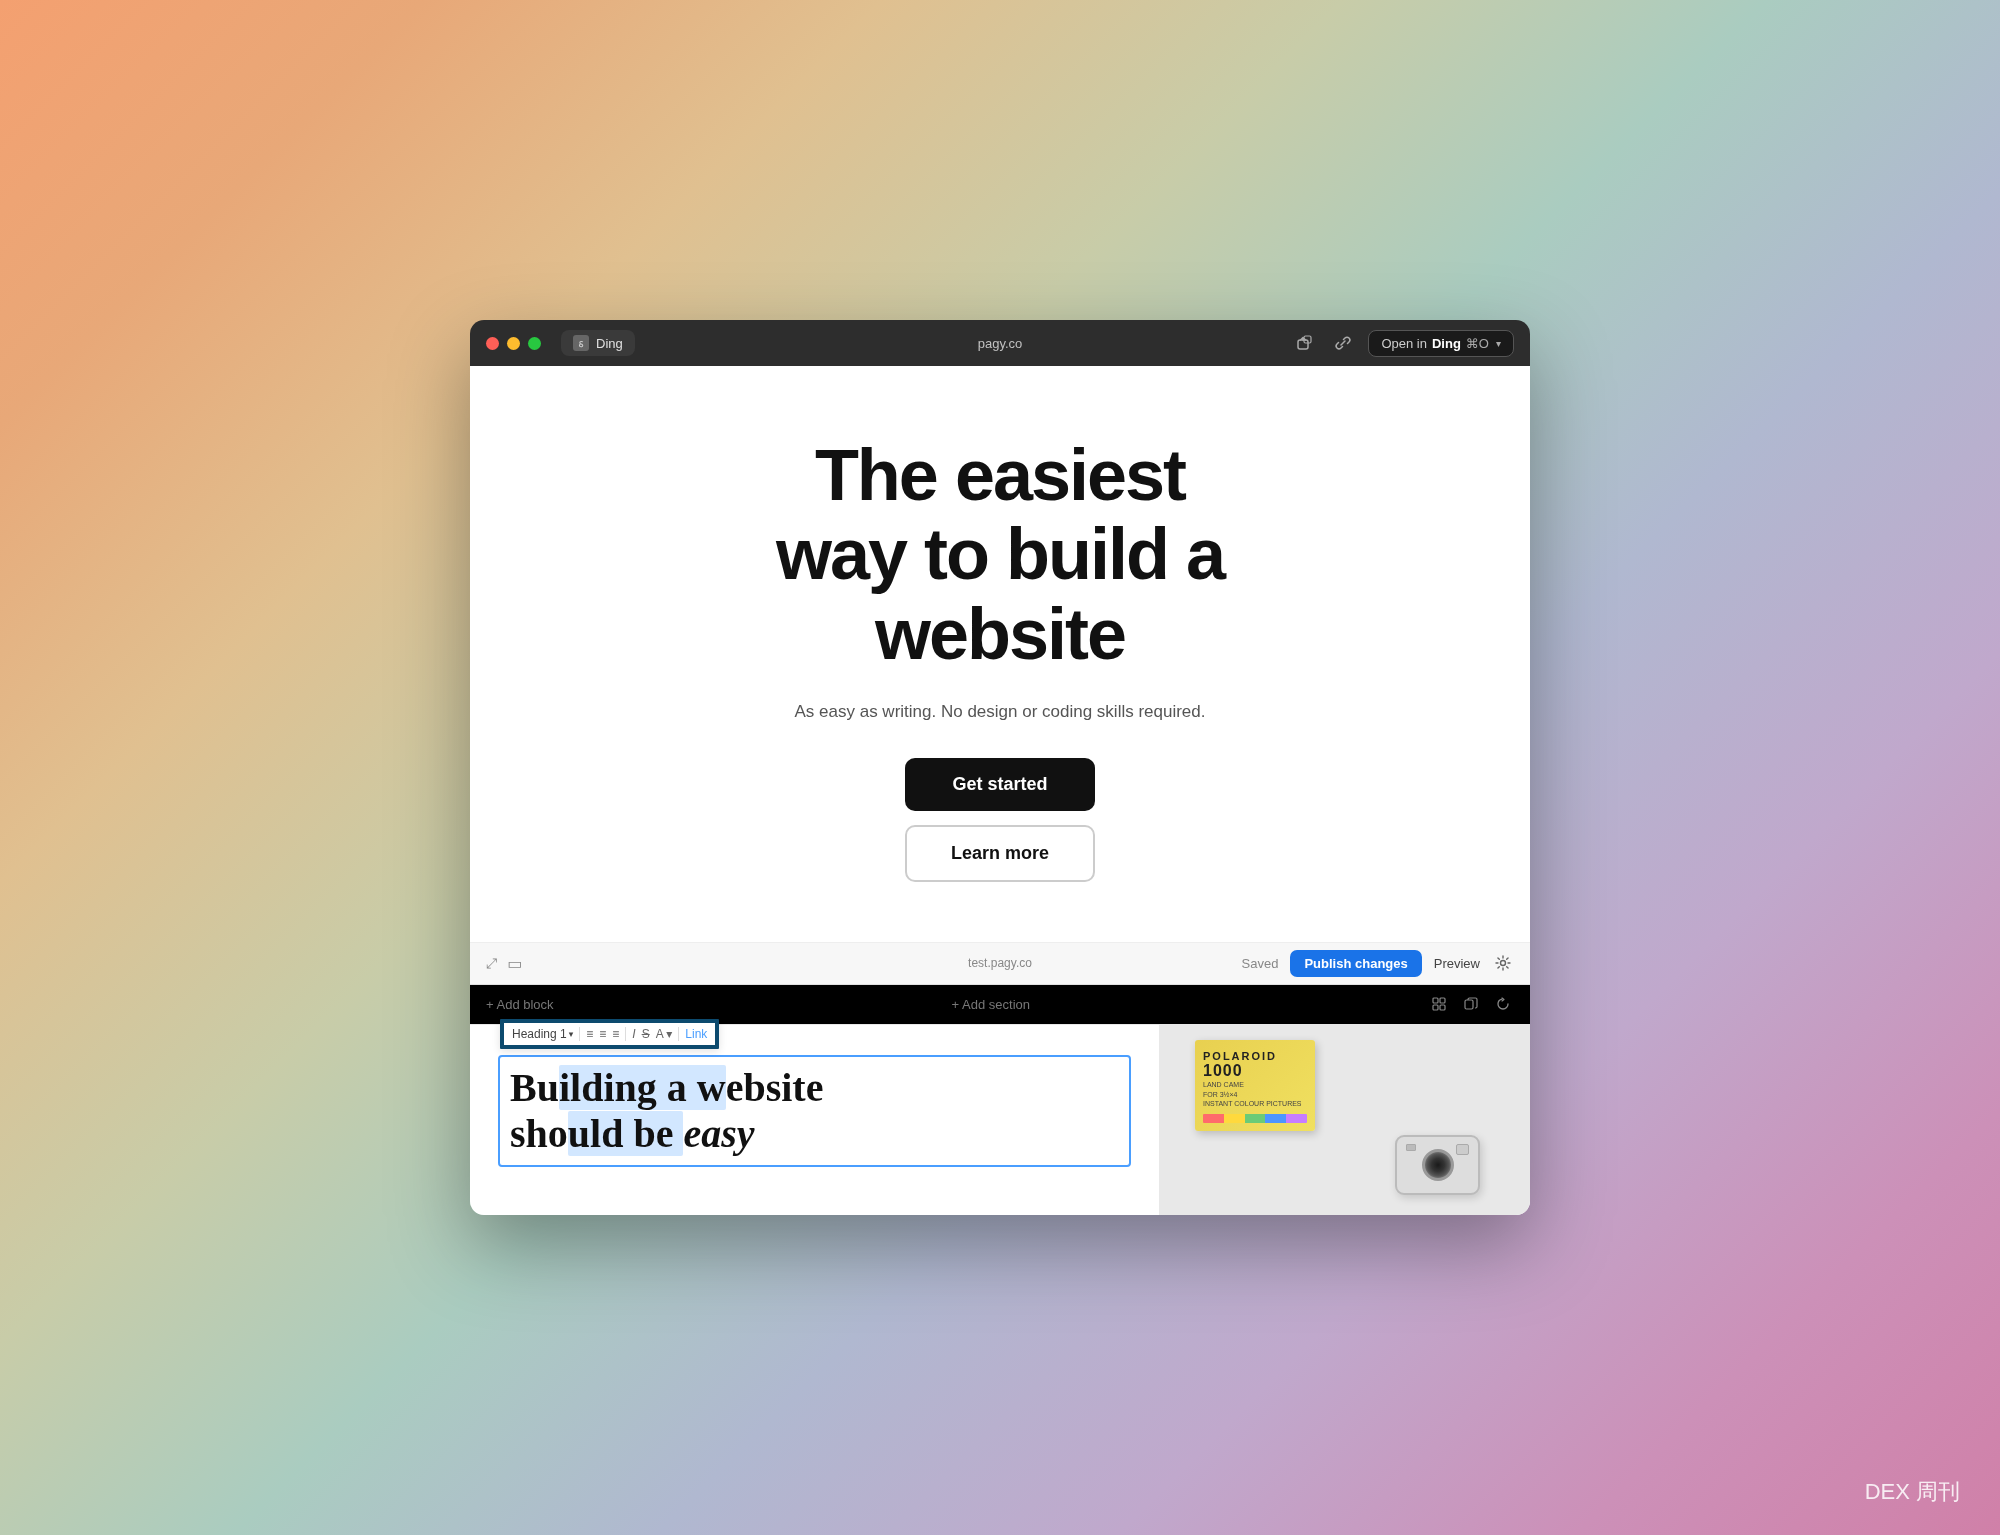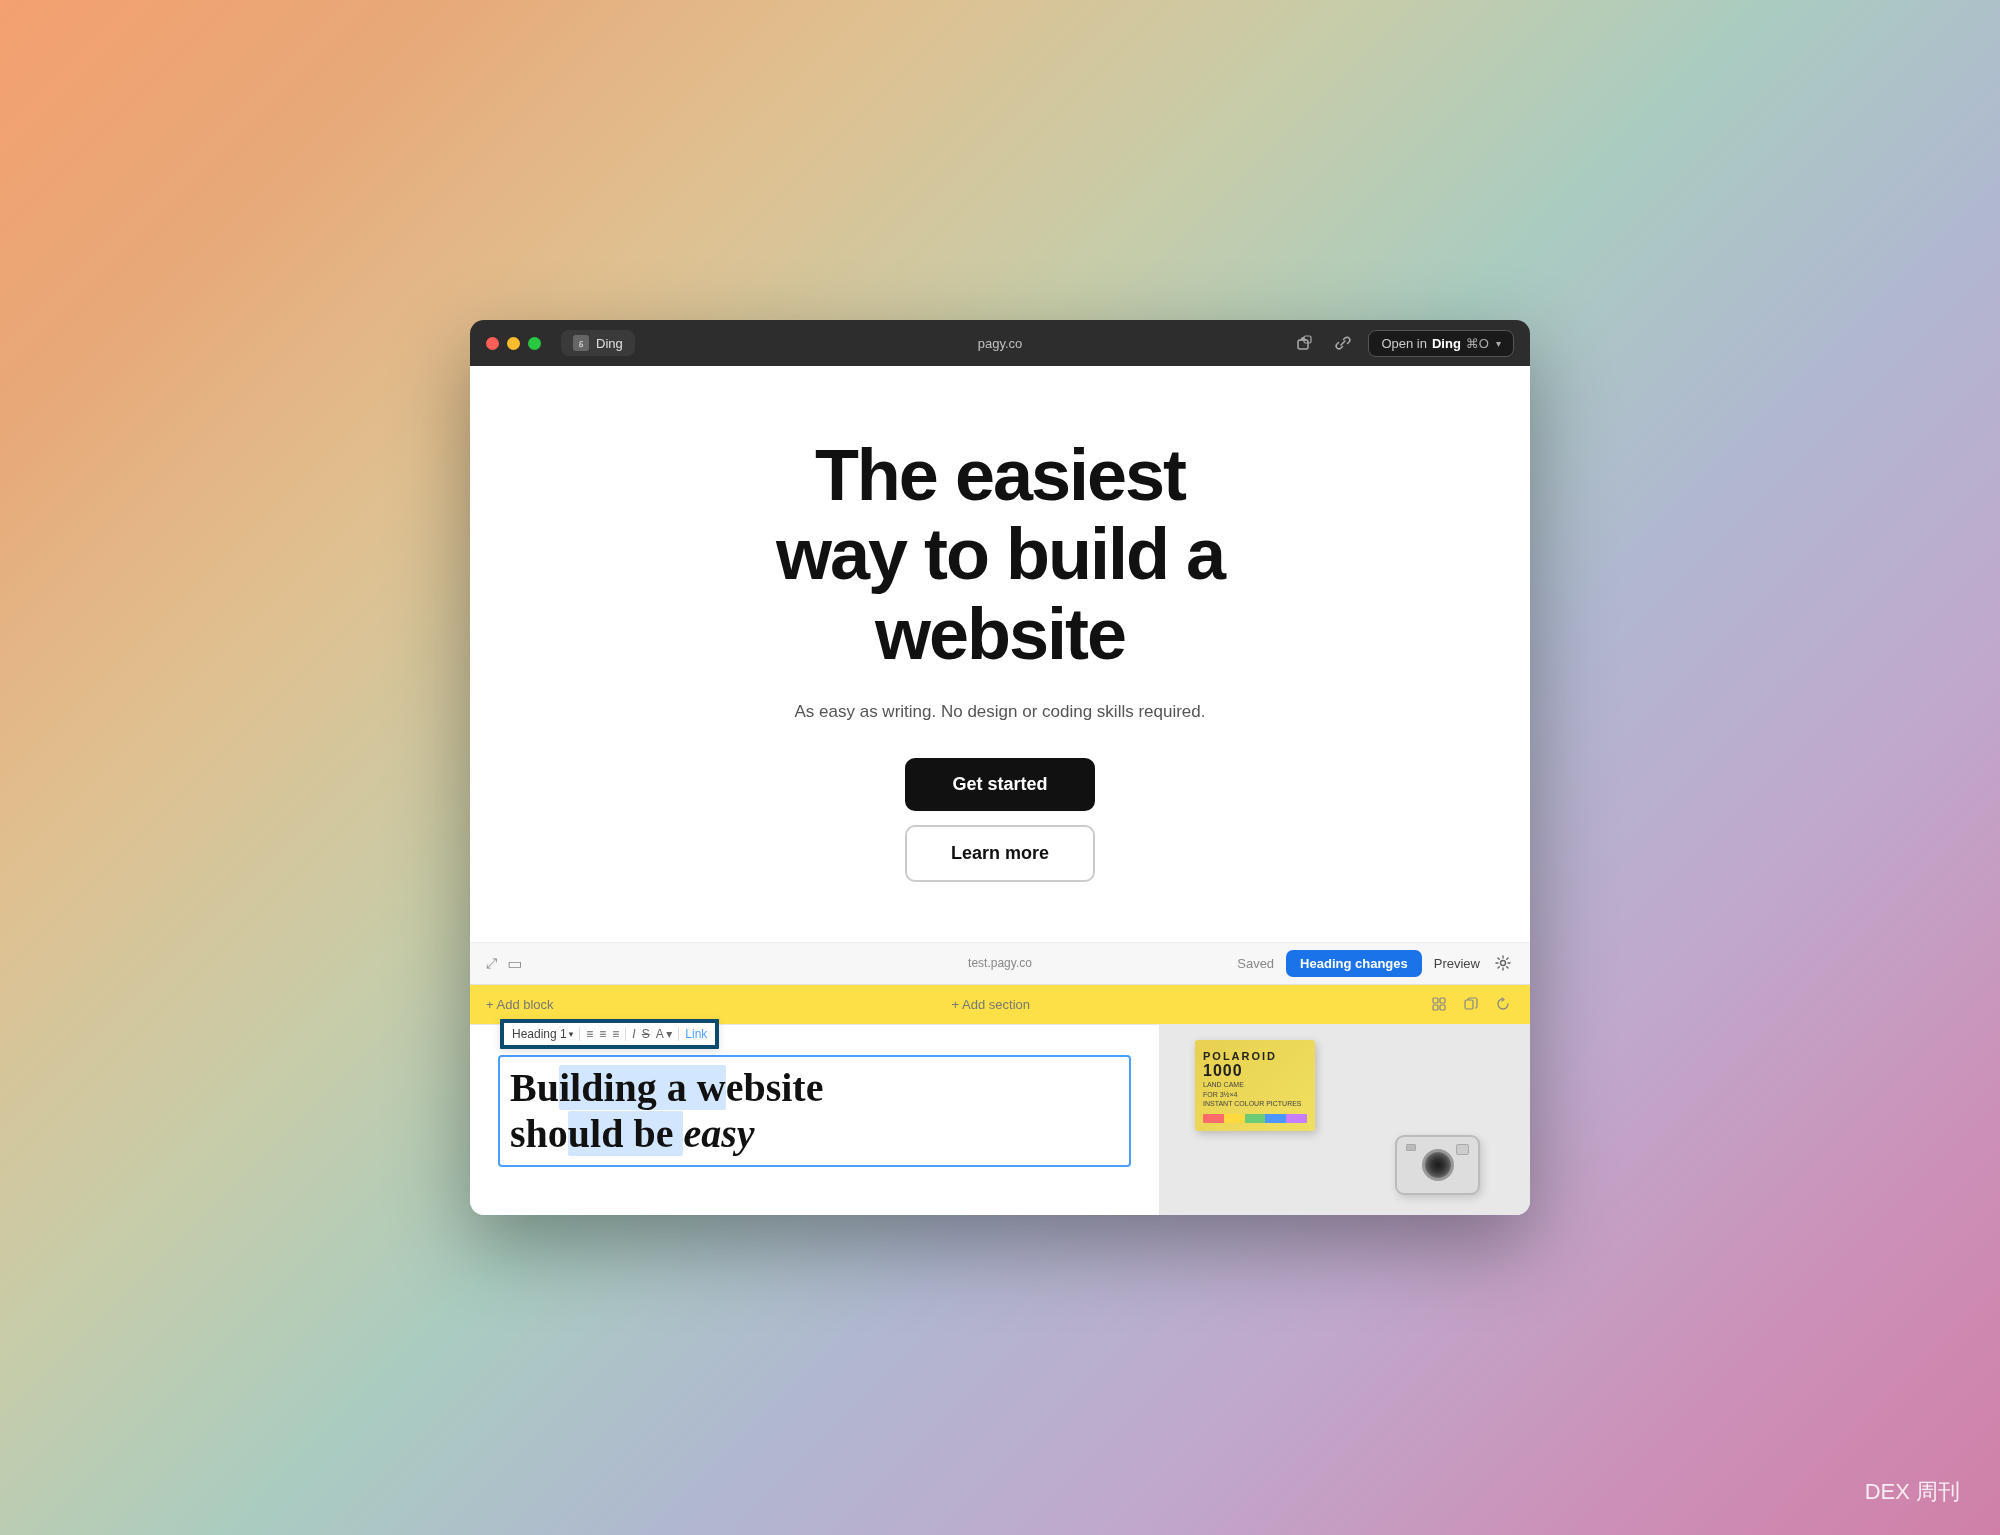--- a/index.html
+++ b/index.html
@@ -81,32 +81,32 @@
 
     <div style="background:#f7f7f7;border-bottom:1px solid #e0e0e0;height:42px;display:flex;align-items:center;padding:0 16px;gap:10px;position:relative;">
 
       <div style="color:#888;font-size:14px;cursor:pointer;">⤢</div>
       <div style="color:#888;font-size:16px;cursor:pointer;">▭</div>
 
       <span style="position:absolute;left:50%;transform:translateX(-50%);color:#888;font-size:12px;">test.pagy.co</span>
 
       <div style="margin-left:auto;display:flex;align-items:center;gap:12px;">
         <span style="color:#888;font-size:13px;">Saved</span>
-        <button style="background:#1a73e8;color:#fff;border:none;border-radius:7px;padding:6px 14px;font-size:13px;font-weight:600;cursor:pointer;font-family:-apple-system,BlinkMacSystemFont,sans-serif;">Heading changes</button>
+        <button style="background:#1a73e8;color:#fff;border:none;border-radius:7px;padding:6px 14px;font-size:13px;font-weight:600;cursor:pointer;font-family:-apple-system,BlinkMacSystemFont,sans-serif;">Publish changes</button>
         <button style="color:#444;font-size:13px;cursor:pointer;background:none;border:none;font-family:-apple-system,BlinkMacSystemFont,sans-serif;">Preview</button>
         <div style="width:22px;height:22px;color:#666;cursor:pointer;display:flex;align-items:center;justify-content:center;">
           <svg width="16" height="16" viewBox="0 0 16 16" fill="none">
             <circle cx="8" cy="8" r="2.5" stroke="#666" stroke-width="1.4"></circle>
             <path d="M8 1v2M8 13v2M1 8h2M13 8h2M2.93 2.93l1.41 1.41M11.66 11.66l1.41 1.41M2.93 13.07l1.41-1.41M11.66 4.34l1.41-1.41" stroke="#666" stroke-width="1.4" stroke-linecap="round"></path>
           </svg>
         </div>
       </div>
     </div>
 
-    <div style="height:40px;border-bottom:1px solid #e8e8e8;display:flex;align-items:center;justify-content:space-between;padding:0 16px;background:#fde047;">
+    <div style="height:40px;border-bottom:1px solid #e8e8e8;display:flex;align-items:center;justify-content:space-between;padding:0 16px;background:#000000;">
       <button style="color:#777;font-size:13px;cursor:pointer;background:none;border:none;font-family:-apple-system,BlinkMacSystemFont,sans-serif;">+ Add block</button>
       <button style="color:#777;font-size:13px;cursor:pointer;background:none;border:none;font-family:-apple-system,BlinkMacSystemFont,sans-serif;">+ Add section</button>
       <div style="display:flex;gap:10px;">
         <div style="width:22px;height:22px;color:#888;cursor:pointer;display:flex;align-items:center;justify-content:center;">
           <svg width="14" height="14" viewBox="0 0 14 14" fill="none">
             <rect x="1" y="1" width="5" height="5" rx="1" stroke="#888" stroke-width="1.2"></rect>
             <rect x="8" y="1" width="5" height="5" rx="1" stroke="#888" stroke-width="1.2"></rect>
             <rect x="1" y="8" width="5" height="5" rx="1" stroke="#888" stroke-width="1.2"></rect>
             <rect x="8" y="8" width="5" height="5" rx="1" stroke="#888" stroke-width="1.2"></rect>
           </svg>

